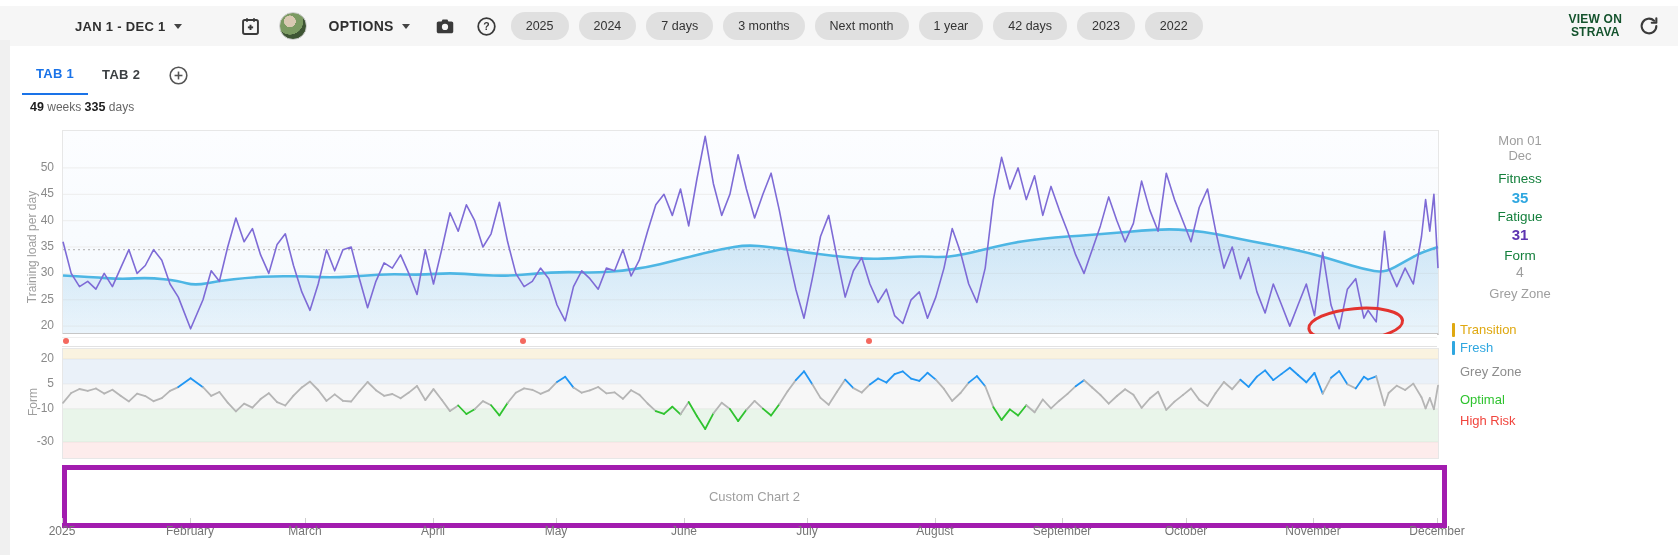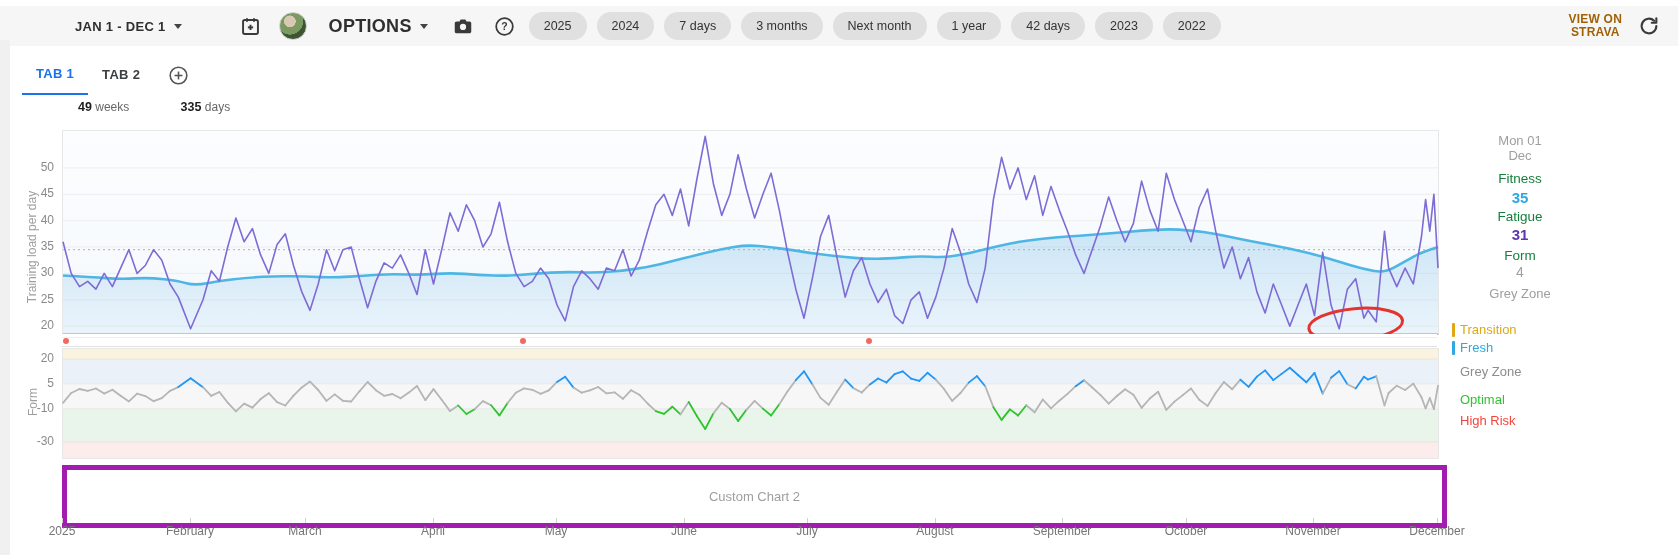--- a/index.html
+++ b/index.html
@@ -5,38 +5,38 @@
   html,body{margin:0;padding:0;background:#fff;font-family:"Liberation Sans","DejaVu Sans",sans-serif;}
   #app{position:relative;width:1678px;height:555px;background:#fff;overflow:hidden;}
 
   
   .toolbar{position:absolute;left:0;top:6px;width:1678px;height:40px;background:#f6f6f6;display:flex;align-items:center;}
   .tb-left{display:flex;align-items:center;margin-left:75px;gap:0;}
   .date-range{font-size:13px;font-weight:bold;color:#2f2f2f;letter-spacing:.3px;display:flex;align-items:center;gap:8px;cursor:pointer;}
   .caret{width:0;height:0;border-left:4px solid transparent;border-right:4px solid transparent;border-top:5px solid #444;display:inline-block;}
   .icon-btn{background:none;border:none;padding:0;margin:0;color:#3a3a3a;display:flex;align-items:center;justify-content:center;cursor:pointer;}
   .avatar{width:26px;height:26px;border-radius:50%;background:radial-gradient(circle at 38% 32%,#d9c9b2 0 24%,#7b9a62 25% 55%,#3e5534 56% 100%);border:1px solid #cfcfcf;}
-  .options{font-size:18px;font-weight:bold;color:#2f2f2f;letter-spacing:.3px;display:flex;align-items:center;gap:8px;cursor:pointer;}
+  .options{font-size:14px;font-weight:bold;color:#2f2f2f;letter-spacing:.3px;display:flex;align-items:center;gap:8px;cursor:pointer;}
   .pills{display:flex;align-items:center;gap:10px;margin-left:14px;}
   .pill{background:#e0e0e0;border:none;border-radius:15px;padding:7px 15px;font-size:12.5px;color:#333;font-family:inherit;cursor:pointer;white-space:nowrap;}
   .tb-right{margin-left:auto;margin-right:18px;display:flex;align-items:center;gap:16px;}
-  .view-strava{font-size:12px;font-weight:bold;color:#a16207;text-align:center;line-height:13px;letter-spacing:.2px;cursor:pointer;}
+  .view-strava{font-size:12px;font-weight:bold;color:#14532d;text-align:center;line-height:13px;letter-spacing:.2px;cursor:pointer;}
 
   
   .left-strip{position:absolute;left:0;top:40px;width:10px;height:515px;background:#f0f0f0;}
 
   
   .tabs-row{position:absolute;left:22px;top:56px;display:flex;align-items:center;}
   .tab{font-size:13px;font-weight:bold;letter-spacing:.3px;padding:10px 14px 12px 14px;cursor:pointer;color:#3c4043;text-align:right;}
   .tab.active{color:#1a73e8;border-bottom:2px solid #1a73e8;}
   .add-tab{margin-left:14px;color:#555;cursor:pointer;display:flex;}
 
   
   .stats{position:absolute;left:30px;top:100px;font-size:12px;color:#666;}
-  .stats b{color:#1d1d1d;font-size:12.5px;margin-left:48px;}
+  .stats b{color:#1d1d1d;font-size:12.5px;}
 
   
   .plot{position:absolute;left:62px;width:1375px;border:1px solid #e7e7e7;box-sizing:content-box;}
   .main-plot{top:130px;height:202px;background:linear-gradient(to bottom,#fcfdff,#f4f9fd);border-bottom:2px solid #c6c6c6;}
   .event-lane{position:absolute;left:62px;top:334px;width:1375px;height:12px;border-bottom:1px solid #e2e2e2;background:#fff;}
   .event-lane .inner-line{position:absolute;left:0;right:0;top:3px;height:1px;background:#efefef;}
   .event-dot{position:absolute;width:6px;height:6px;border-radius:50%;top:4px;}
   .form-plot{top:348px;height:109px;background:#fff;}
   .custom-panel{position:absolute;left:62px;top:465px;width:1375px;height:53px;border:5px solid #a21caf;display:flex;align-items:center;justify-content:center;font-size:13px;color:#9e9e9e;background:#fff;}
   svg{display:block;overflow:visible;}

